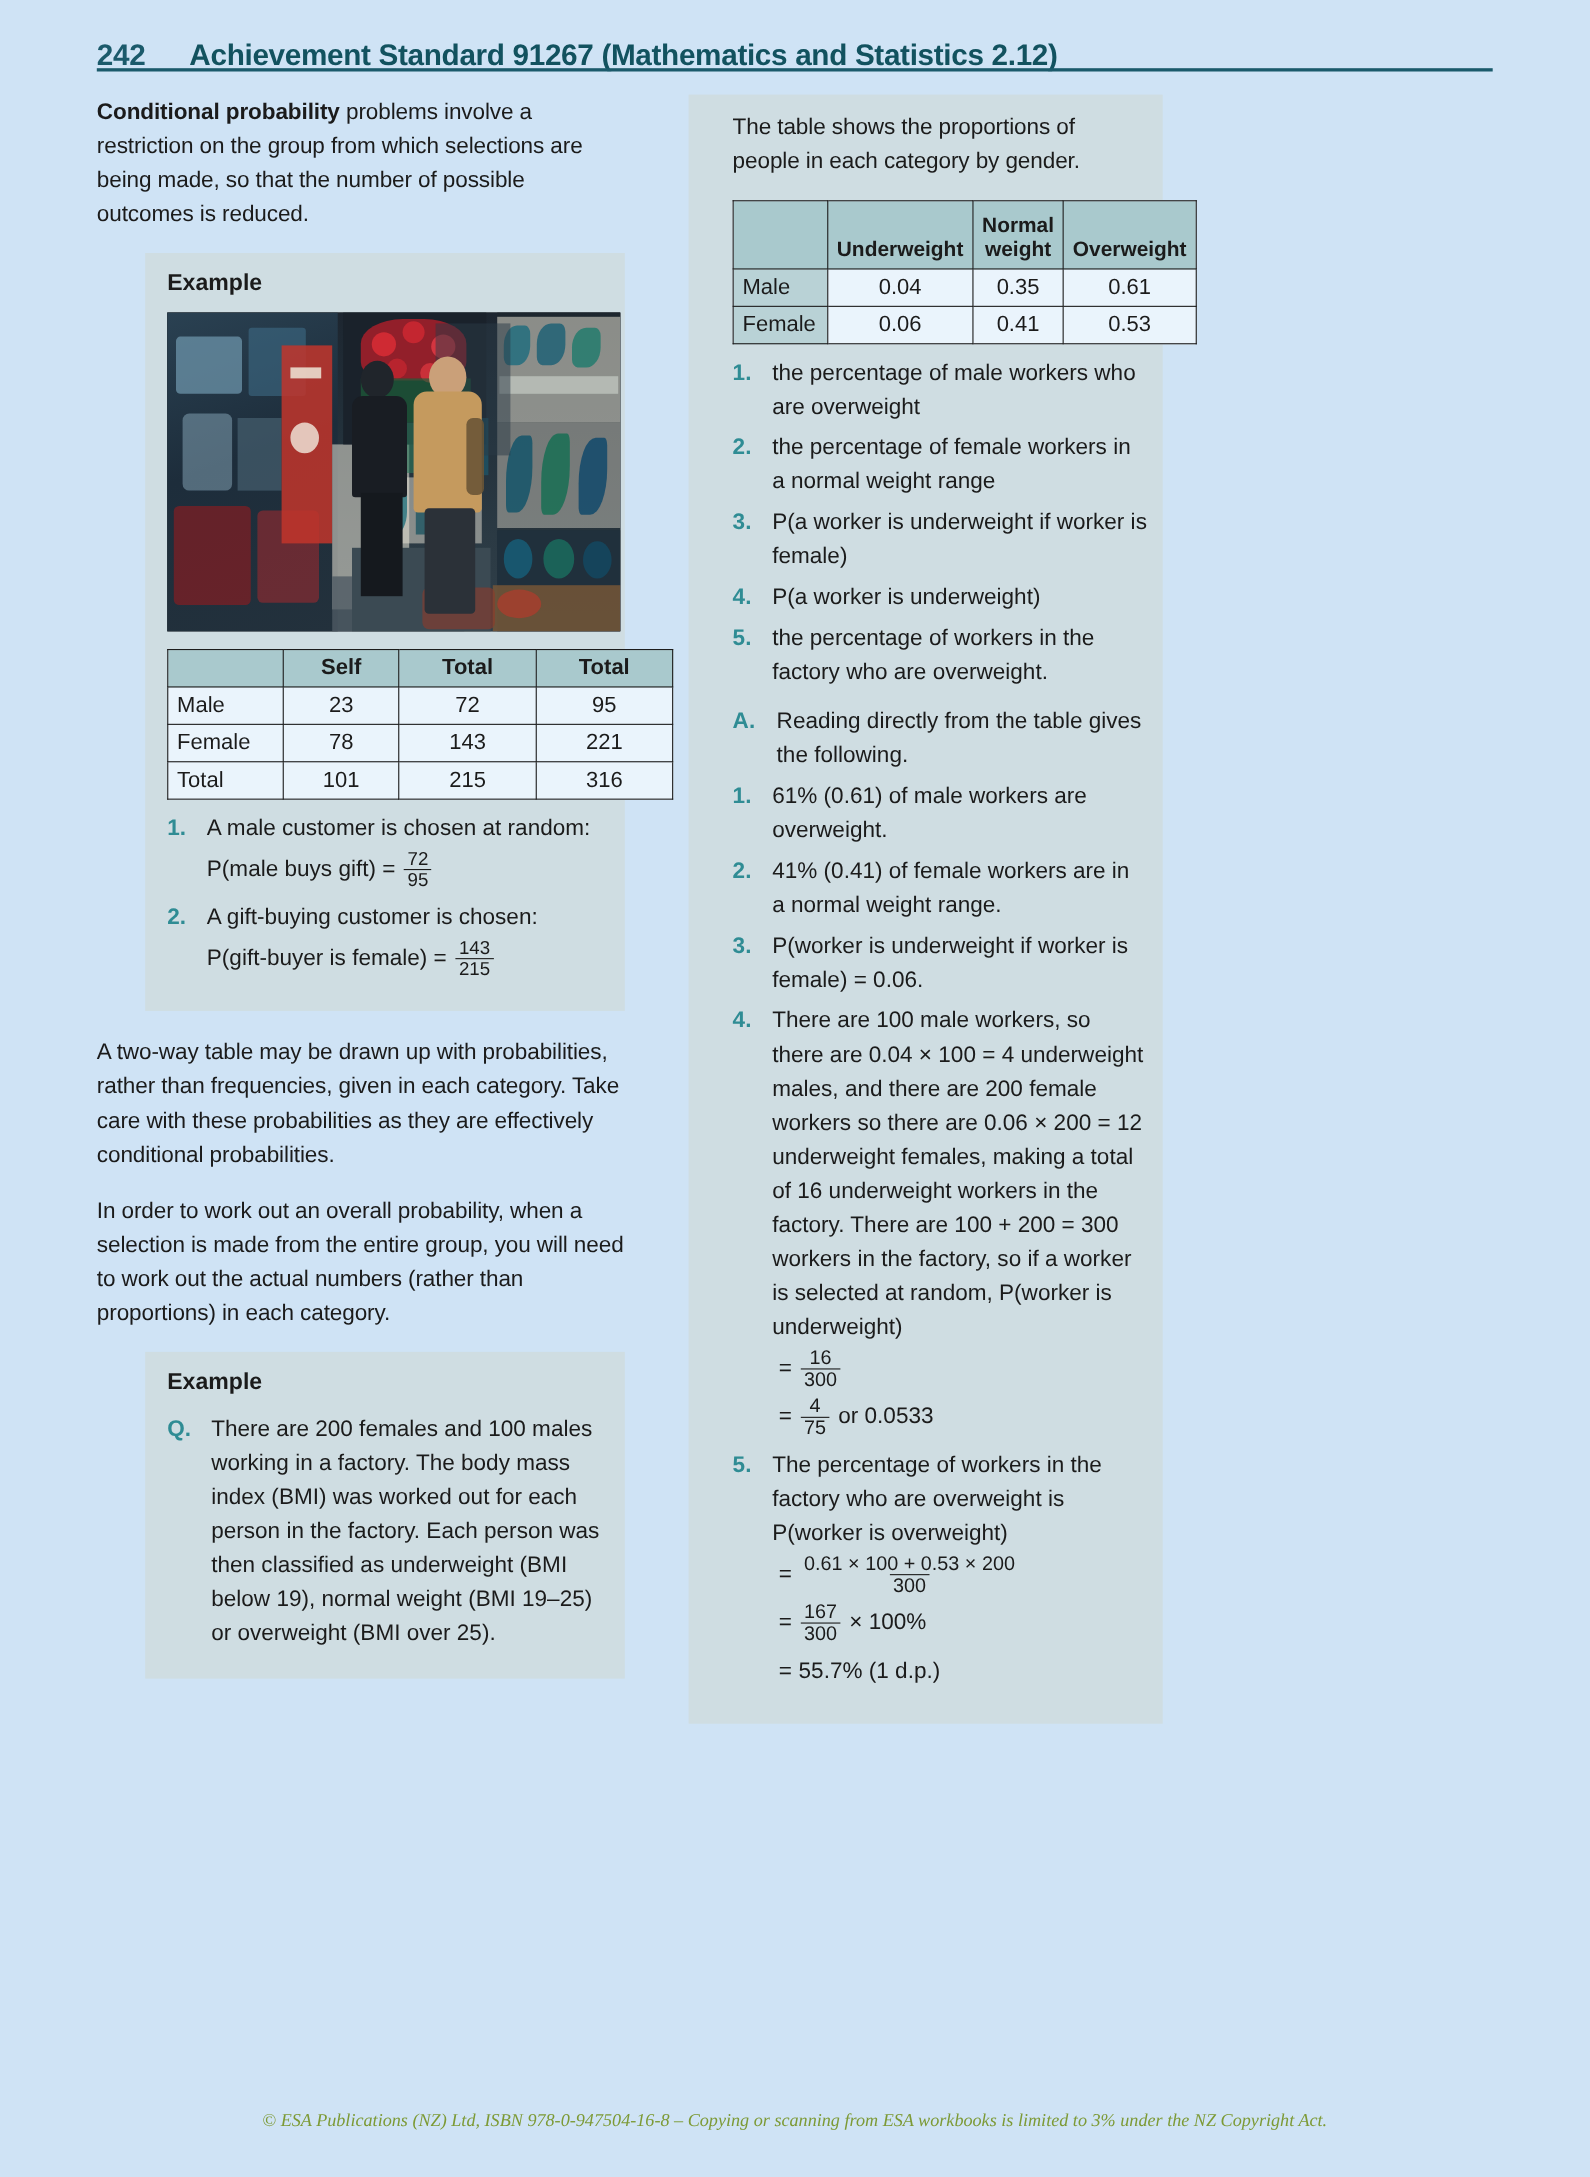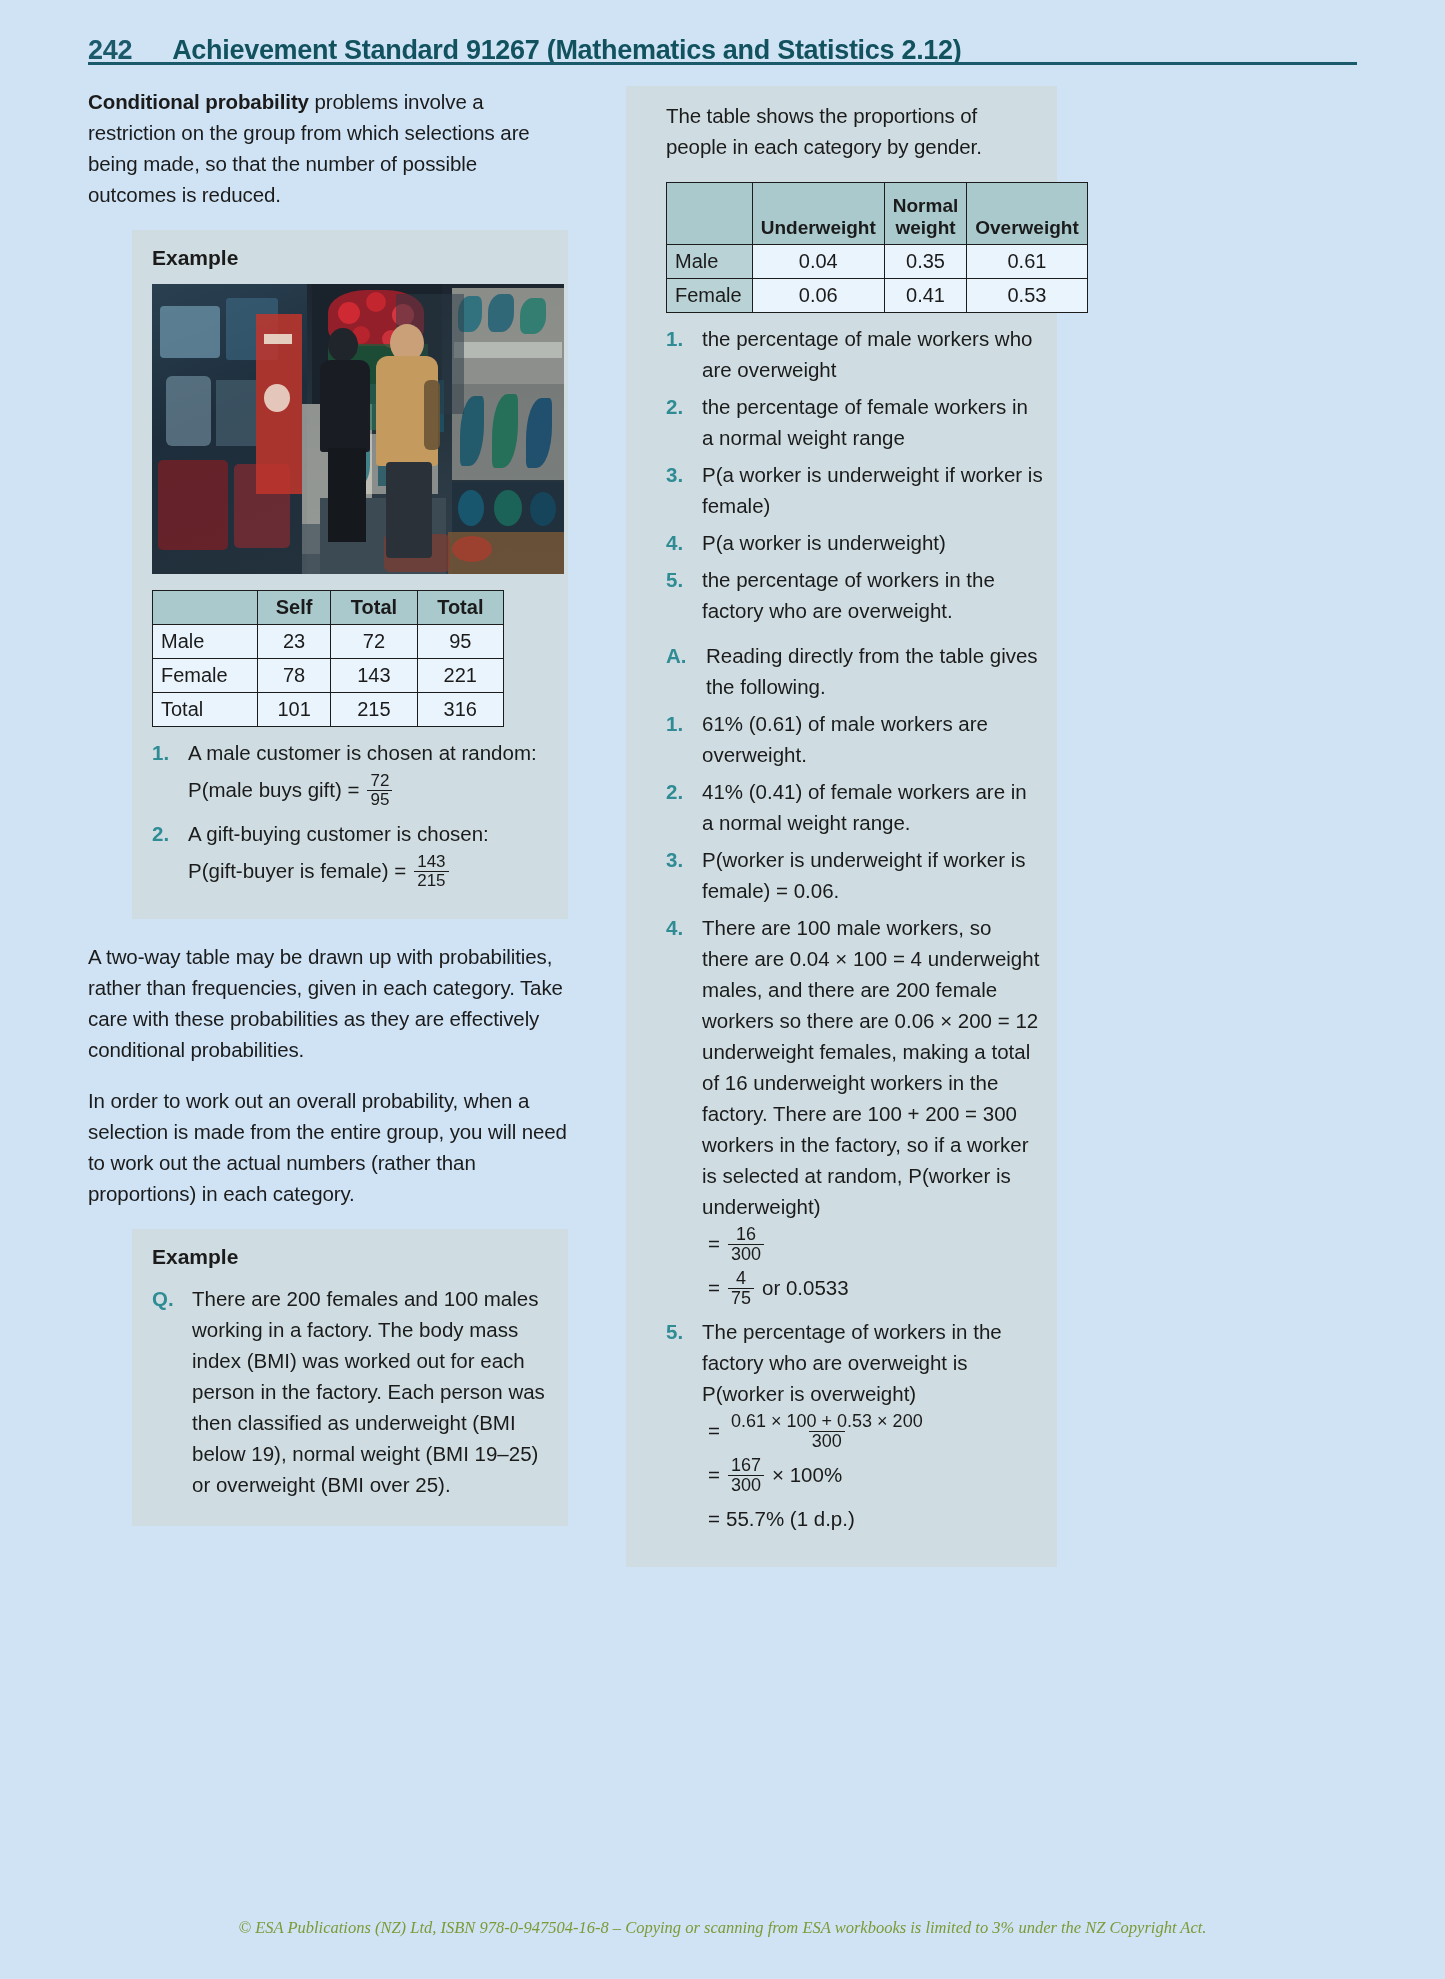--- a/index.html
+++ b/index.html
@@ -98,21 +98,21 @@
     background: #b9d2d6;
     text-align: left;
     font-weight: normal;
     padding-left: 8px;
     padding-right: 10px;
   }
   table.data-table td.corner, table.data-table th.corner {
     background: #a9c9cd;
   }
 
-  #shop-table { width: 352px; }
+  #shop-table { width: 460px; }
   #shop-table td, #shop-table th { height: 34px; }
   #shop-table td.rowhead { background: #eaf4fc; text-align: left; }
   #shop-table th.corner { background: #a9c9cd; width: 105px; }
 
   #bmi-table { width: 380px; margin-top: 8px; }
   #bmi-table td, #bmi-table th { height: 34px; }
   #bmi-table th.corner { width: 70px; height: 62px; }
   #bmi-table th { vertical-align: bottom; padding-bottom: 5px; font-size: 19px; text-align: center;}
 
   

